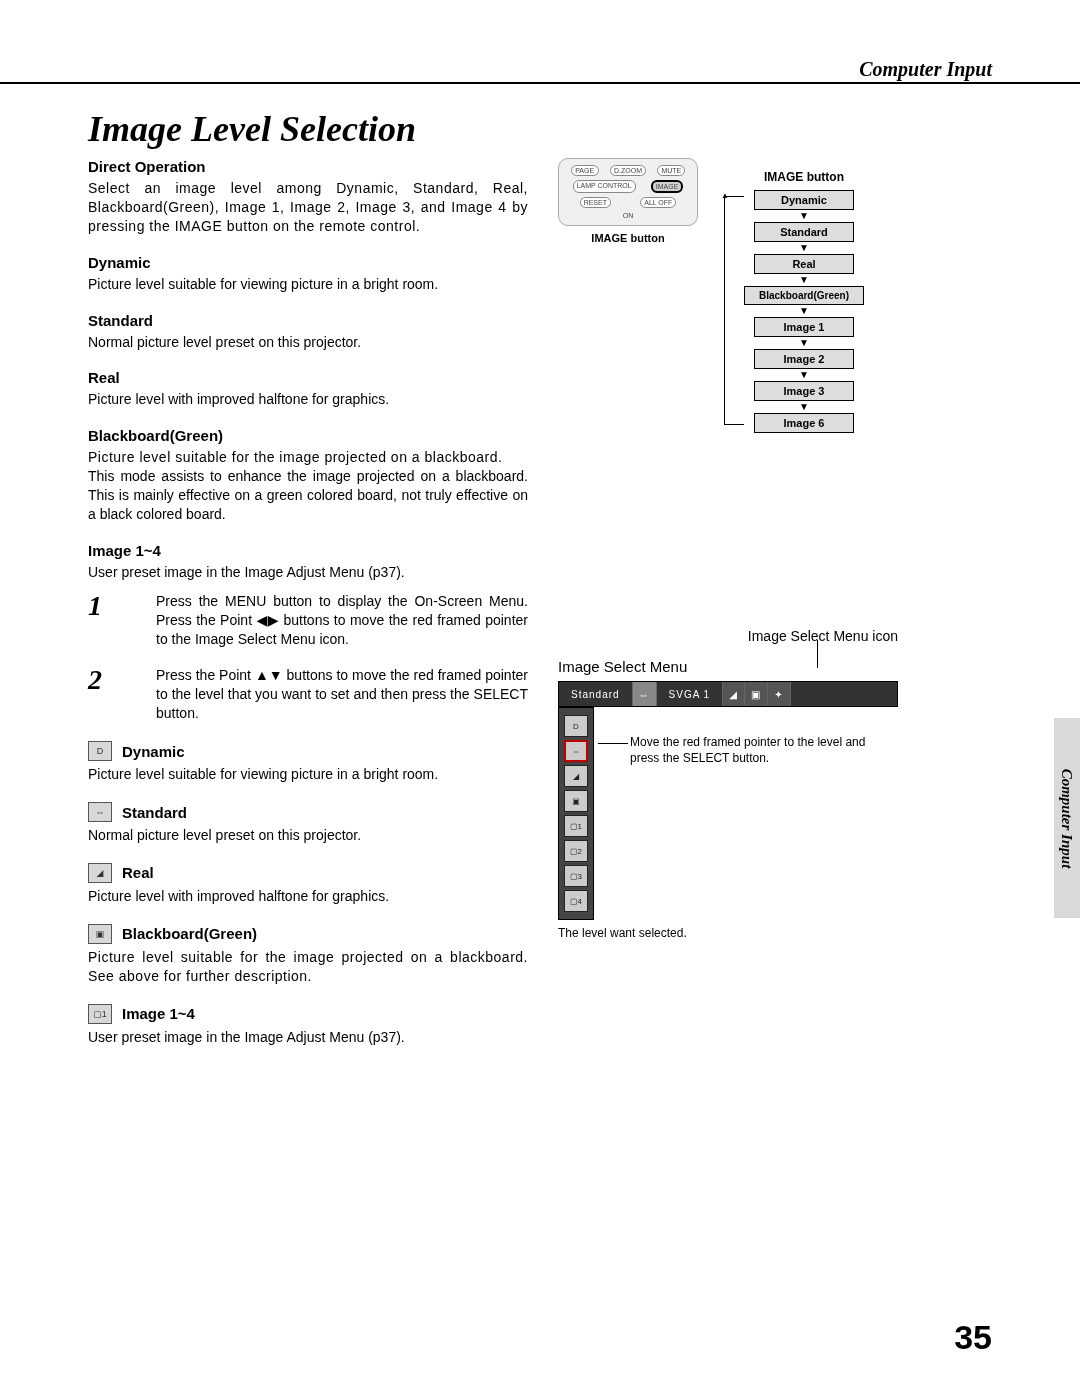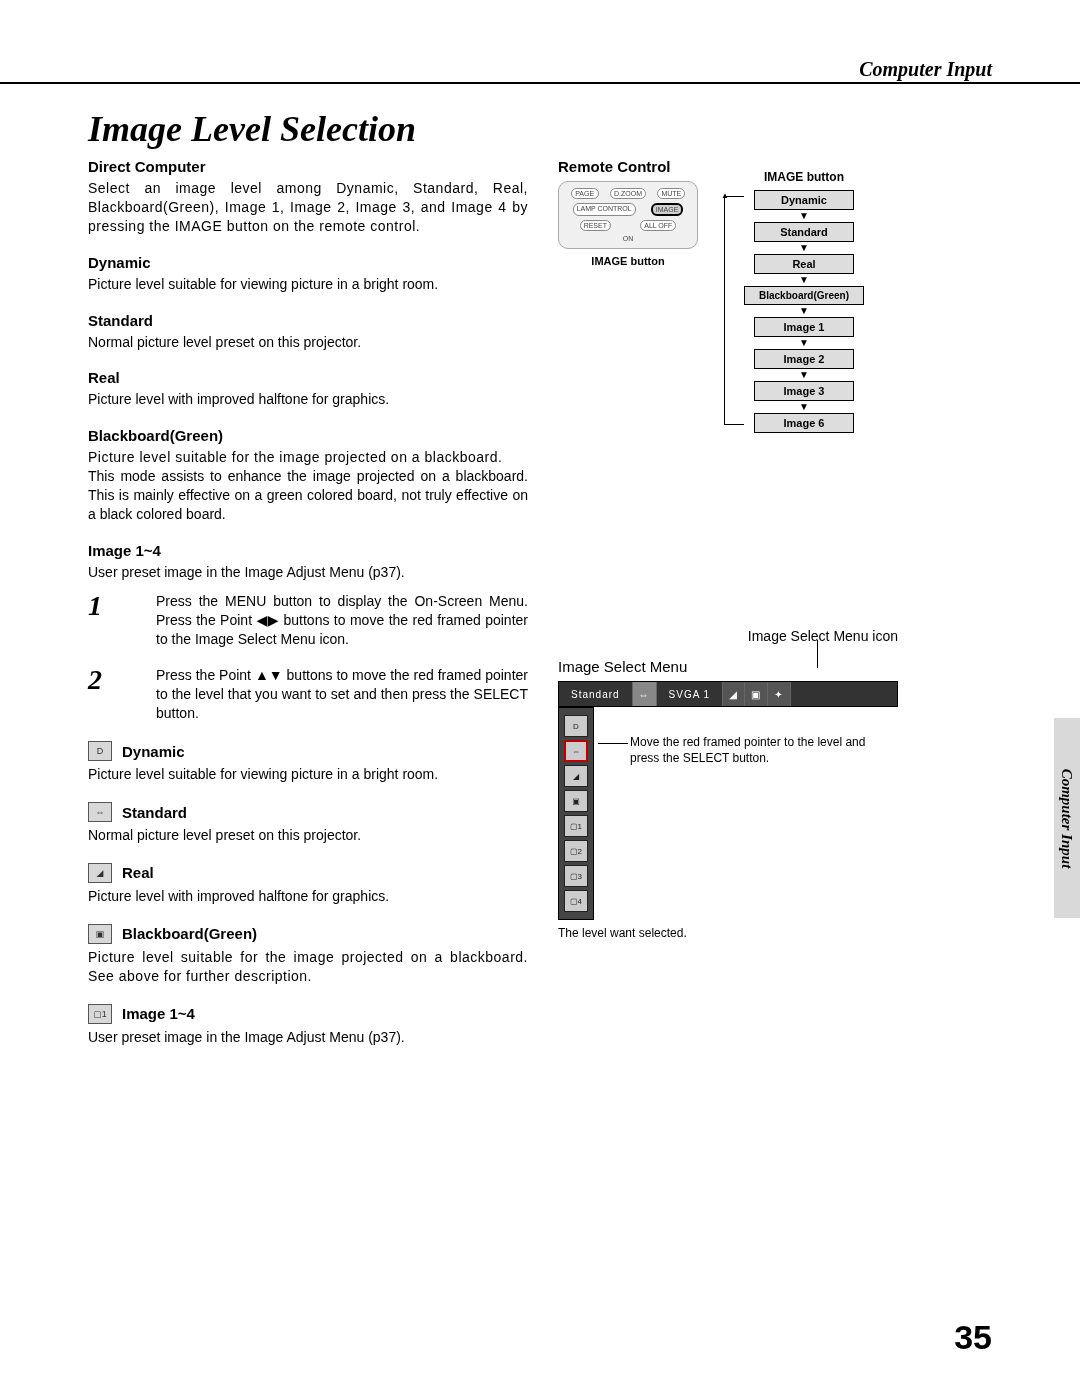--- a/index.html
+++ b/index.html
@@ -247,21 +247,21 @@
   }
 </style>
 </head>
 <body>
 
 <div class="page-header">Computer Input</div>
 <div class="header-rule"></div>
 <div class="page-title">Image Level Selection</div>
 
 <div class="left-col">
-  <div class="sh first">Direct Computer</div>
+  <div class="sh first">Direct Operation</div>
   <div class="body spread">Select an image level among Dynamic, Standard, Real, Blackboard(Green), Image 1, Image 2, Image 3, and Image 4 by pressing the IMAGE button on the remote control.</div>
 
   <div class="sh">Dynamic</div>
   <div class="body">Picture level suitable for viewing picture in a bright room.</div>
 
   <div class="sh">Standard</div>
   <div class="body">Normal picture level preset on this projector.</div>
 
   <div class="sh">Real</div>
   <div class="body">Picture level with improved halftone for graphics.</div>
@@ -310,21 +310,20 @@
   <div class="body spread">Picture level suitable for the image projected on a blackboard.   See above for further description.</div>
 
   <div class="icon-row">
     <div class="icon-box">▢1</div>
     <div class="icon-label">Image 1~4</div>
   </div>
   <div class="body">User preset image in the Image Adjust Menu (p37).</div>
 </div>
 
 <div class="right-col">
-  <div class="remote-label">Remote Control</div>
   <div class="remote-box">
     <div class="remote-row">
       <span class="remote-btn">PAGE</span>
       <span class="remote-btn">D.ZOOM</span>
       <span class="remote-btn">MUTE</span>
     </div>
     <div class="remote-row">
       <span class="remote-btn">LAMP CONTROL</span>
       <span class="remote-btn image">IMAGE</span>
     </div>

